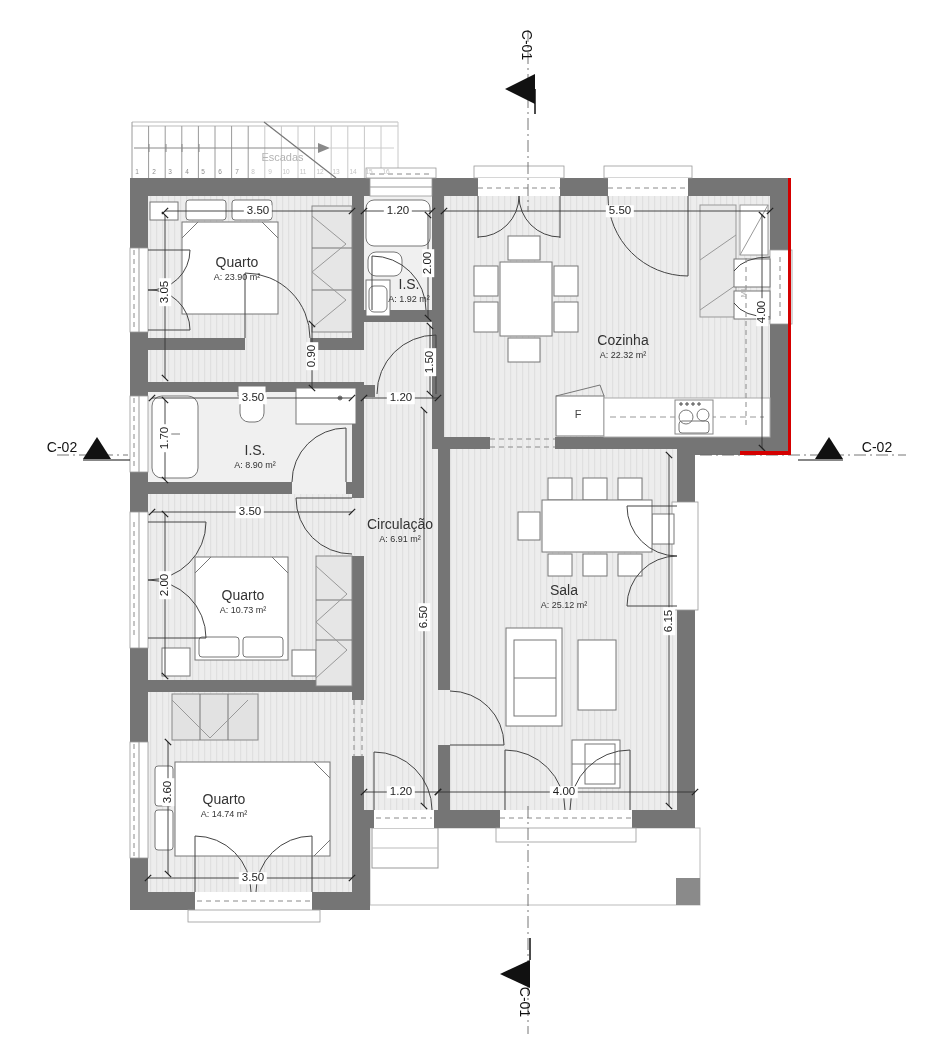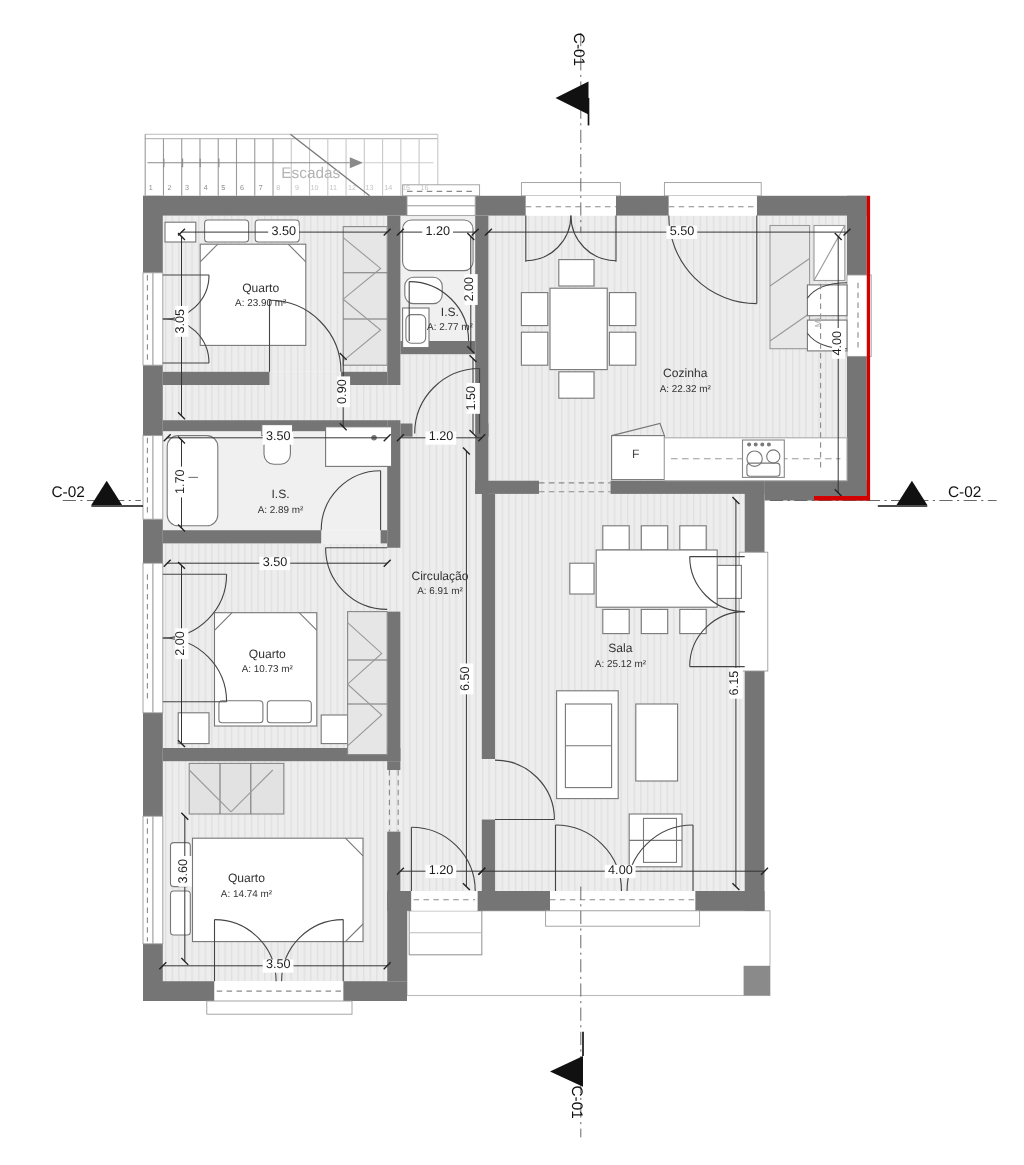--- a/index.html
+++ b/index.html
@@ -3,30 +3,30 @@
 <meta charset="utf-8">
 <style>
   html,body{margin:0;padding:0;background:#fff;}
   .canvas{position:relative;width:931px;height:1059px;background:#fff;overflow:hidden;
           font-family:"Liberation Sans",sans-serif;}
   .canvas svg{position:absolute;left:0;top:0;}
   .lbl{position:absolute;transform:translate(-50%,-50%);white-space:nowrap;color:#2b2b2b;line-height:1;}
   .dim{font-size:11.5px;background:#fff;padding:0 3px;color:#1d1d1d;}
   .dim.v{transform:translate(-50%,-50%) rotate(-90deg);}
   .room-label{position:absolute;transform:translate(-50%,-50%);text-align:center;color:#333;}
-  .rname{font-size:11px;}
+  .rname{font-size:14px;}
   .rarea{font-size:9px;margin-top:2px;}
   .sec{font-size:14px;color:#111;}
   .sec.v{transform:translate(-50%,-50%) rotate(90deg);}
   .tiny{position:absolute;transform:translate(-50%,-50%);font-size:6.5px;}
   .stepdark{color:#8e8e8e;}
   .steplight{color:#c4c4c4;}
   .fr{font-size:11px;color:#444;}
   .ml{font-size:8px;color:#ababab;transform:translate(-50%,-50%) rotate(-90deg);}
-  .esc{font-size:14px;color:#b3b3b3;padding-left:41px;}
+  .esc{font-size:11px;color:#b3b3b3;padding-left:41px;}
 </style>
 </head>
 <body>
 
 <div class="canvas">
 
 <svg width="931" height="1059" viewBox="0 0 931 1059">
   <defs>
     <pattern id="hatch" width="6" height="6" patternUnits="userSpaceOnUse">
       <rect width="6" height="6" fill="#ededed"></rect>
@@ -415,29 +415,29 @@
 <span class="lbl sec v" style="left:525px;top:1002px">C-01</span>
 <span class="lbl sec" style="left:62px;top:447px">C-02</span>
 <span class="lbl sec" style="left:877px;top:447px">C-02</span>
 
 <div class="room-label" style="left:237px;top:268px">
   <div class="rname">Quarto</div>
   <div class="rarea">A: 23.90 m²</div>
 </div>
 <div class="room-label" style="left:409px;top:290px">
   <div class="rname">I.S.</div>
-  <div class="rarea">A: 2.77 m²</div>
+  <div class="rarea">A: 1.92 m²</div>
 </div>
 <div class="room-label" style="left:623px;top:346px">
   <div class="rname">Cozinha</div>
   <div class="rarea">A: 22.32 m²</div>
 </div>
 <div class="room-label" style="left:255px;top:456px">
   <div class="rname">I.S.</div>
-  <div class="rarea">A: 2.89 m²</div>
+  <div class="rarea">A: 8.90 m²</div>
 </div>
 <div class="room-label" style="left:243px;top:601px">
   <div class="rname">Quarto</div>
   <div class="rarea">A: 10.73 m²</div>
 </div>
 <div class="room-label" style="left:400px;top:530px">
   <div class="rname">Circulação</div>
   <div class="rarea">A: 6.91 m²</div>
 </div>
 <div class="room-label" style="left:564px;top:596px">

